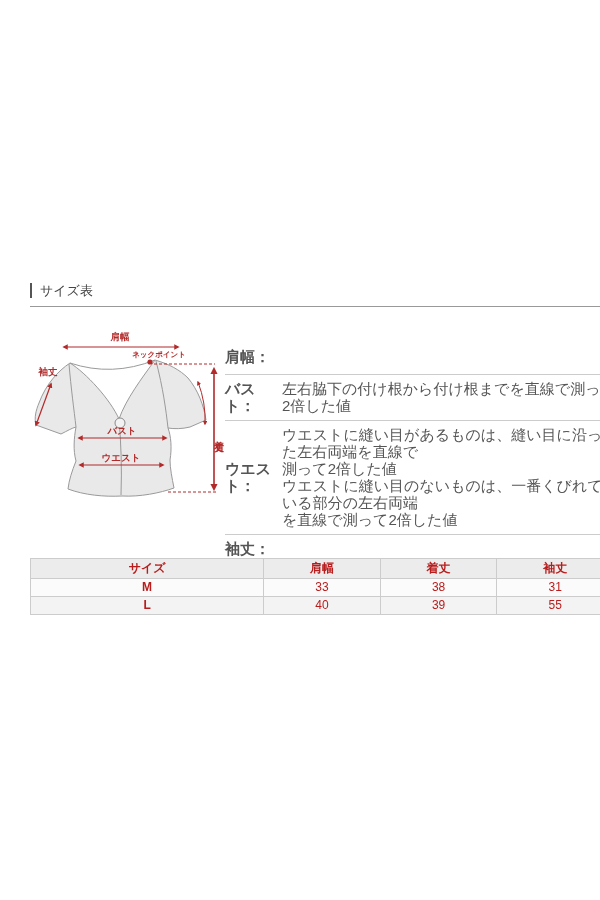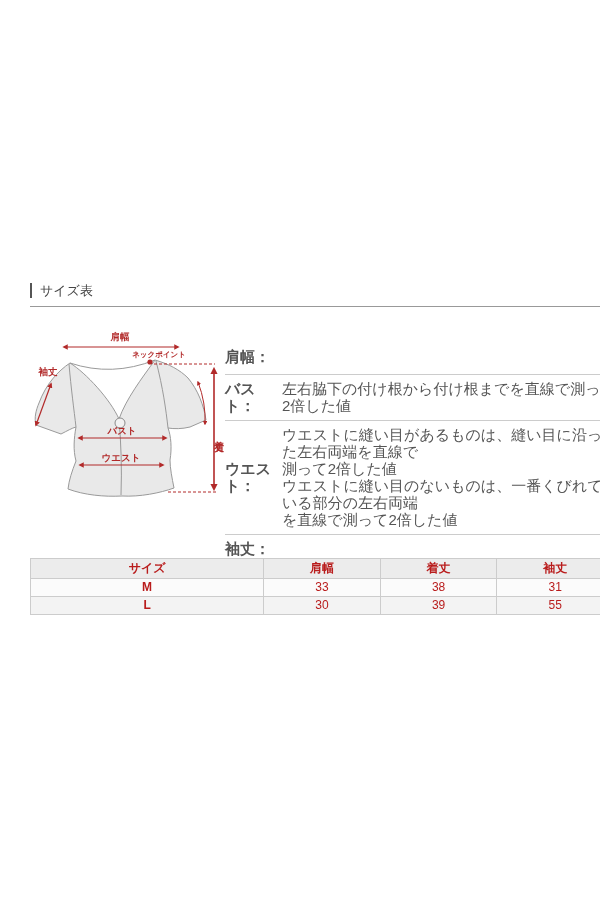--- a/index.html
+++ b/index.html
@@ -134,20 +134,20 @@
     </thead>
     <tbody>
       <tr class="row-odd">
         <td class="size-cell">M</td>
         <td>33</td>
         <td>38</td>
         <td>31</td>
       </tr>
       <tr class="row-even">
         <td class="size-cell">L</td>
-        <td>30</td>
+        <td>40</td>
         <td>39</td>
         <td>55</td>
       </tr>
     </tbody>
   </table>
 
 </div>
 
 </body></html>

